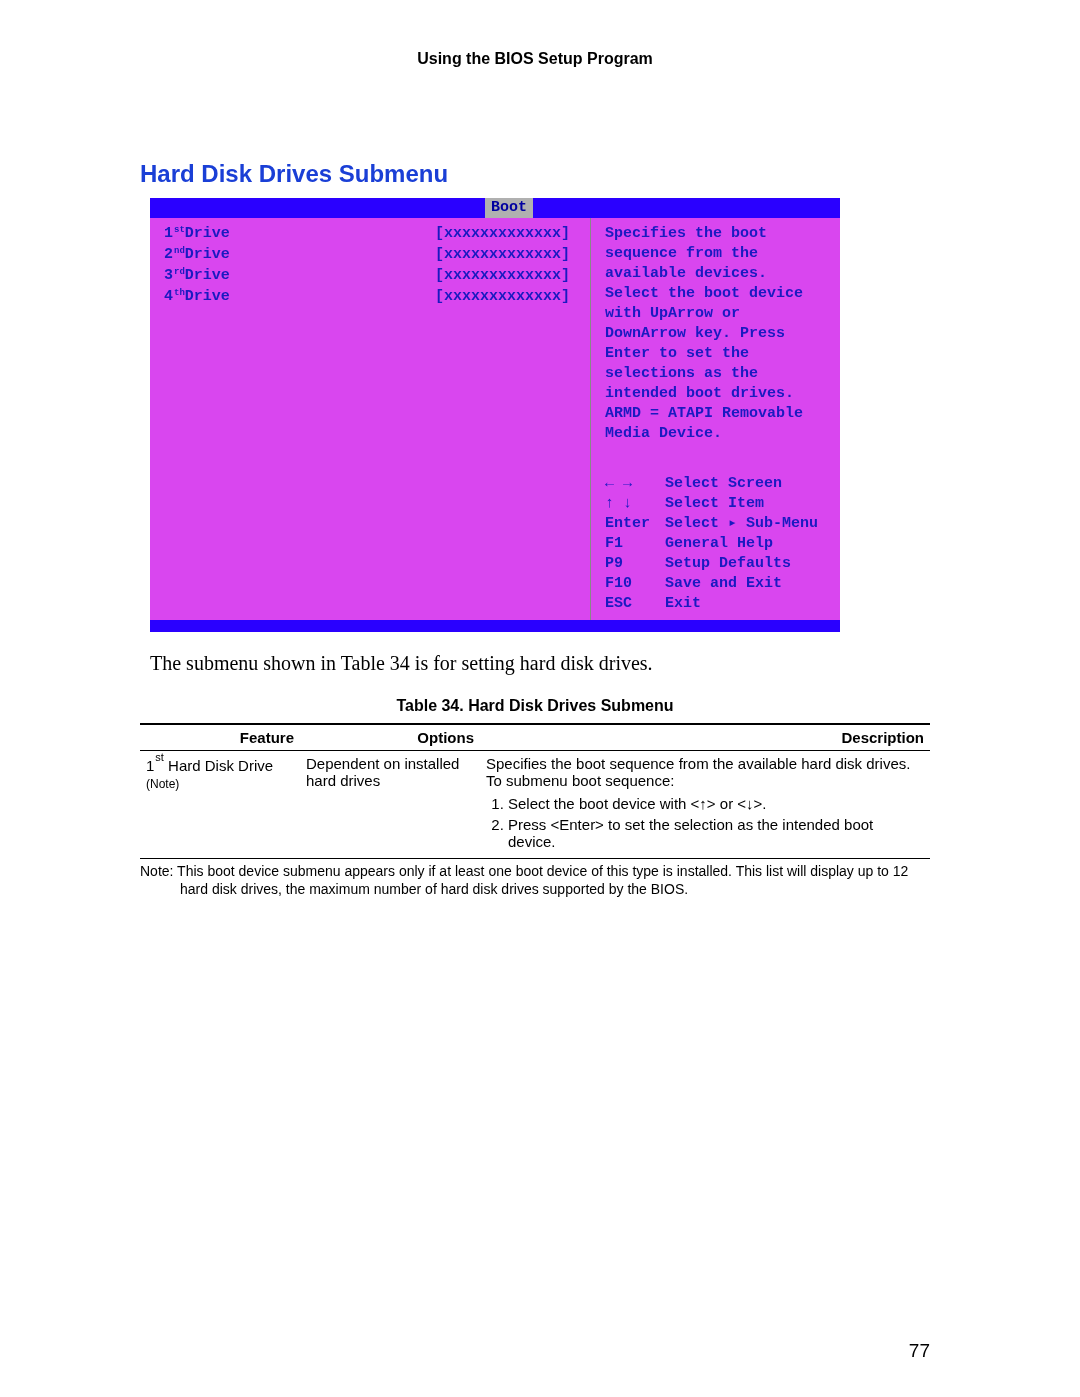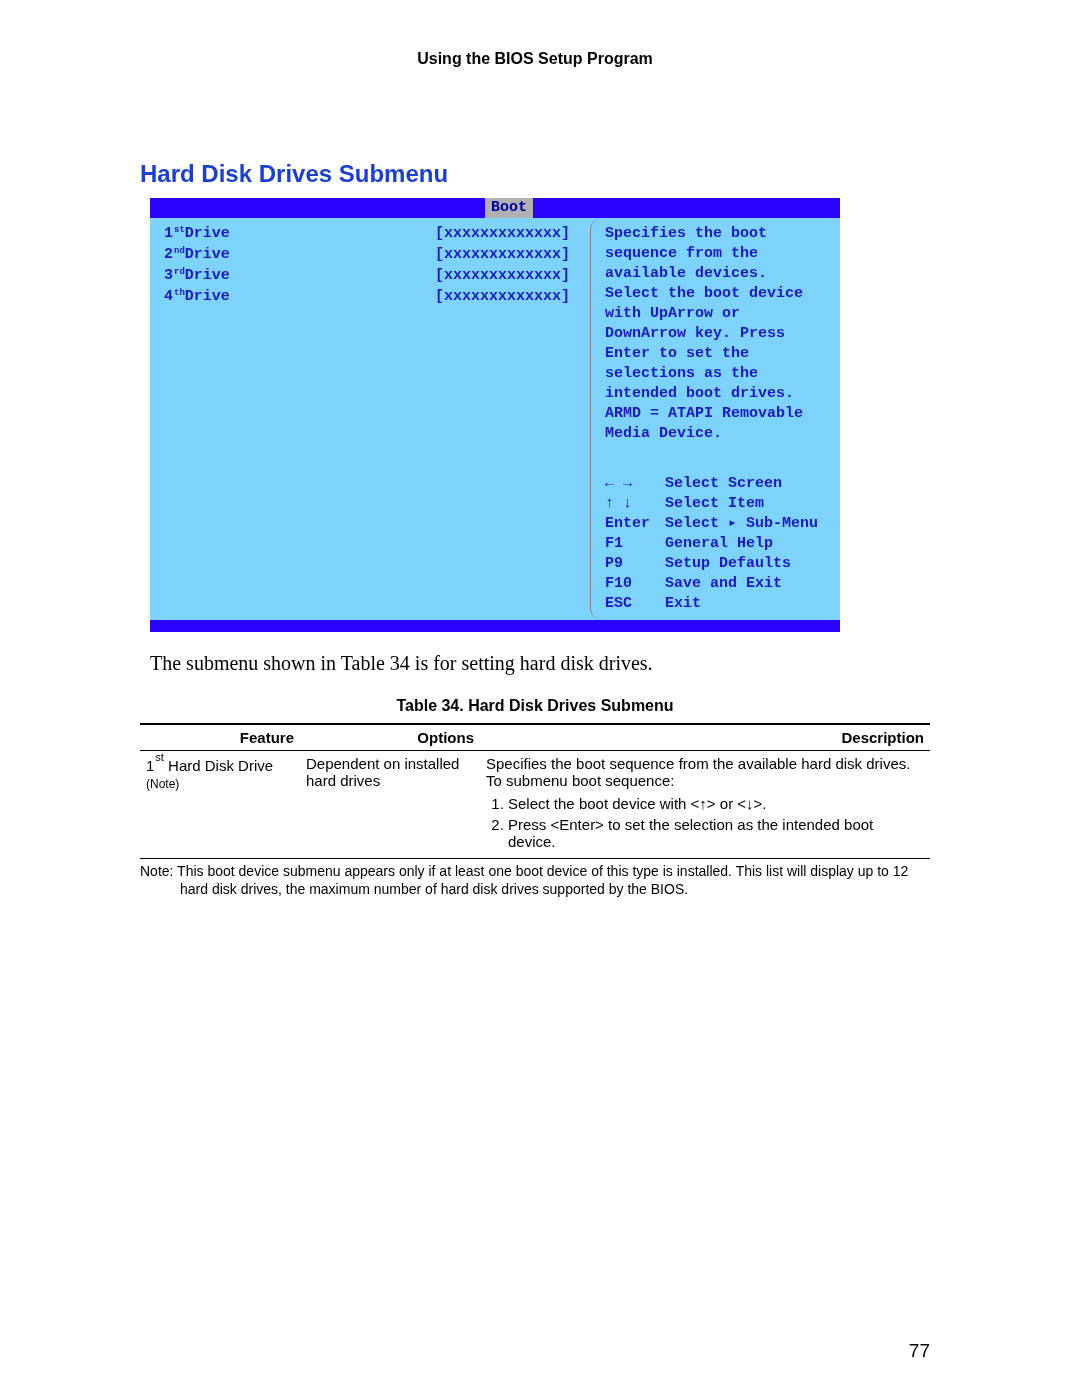--- a/index.html
+++ b/index.html
@@ -23,21 +23,21 @@
   .section-title {
     color: #1a3fd6;
     font-size: 24px;
     font-weight: bold;
     margin-bottom: 10px;
   }
   
   .bios {
     width: 690px;
     margin-left: 10px; 
-    background: #7dd3fc;
+    background: #d946ef;
     font-family: "Courier New", monospace;
     font-size: 15px;
     font-weight: bold;
     color: #1a1ac0;
   }
   .bios-tabbar {
     height: 20px;
     background: #2a00ff;
     position: relative;
   }
@@ -61,21 +61,20 @@
   .bios-left {
     width: 430px;
     padding: 6px 10px 6px 14px;
   }
   .bios-right {
     flex: 1;
     border-left: 1px solid #888;
     padding: 6px 10px 6px 14px;
     display: flex;
     flex-direction: column;
-    border-radius: 12px;
   }
   .drive-row {
     display: flex;
     justify-content: space-between;
     line-height: 20px;
   }
   .drive-label { display: inline-flex; align-items: baseline; }
   .ord-sup {
     font-size: 9px;
     position: relative;

